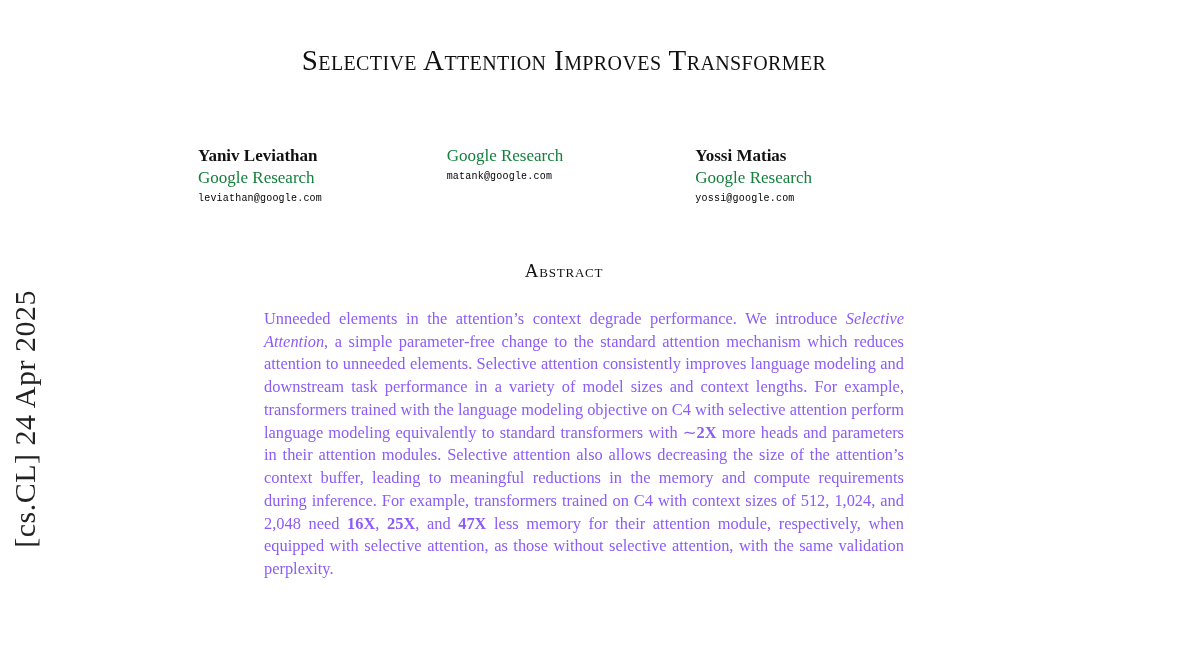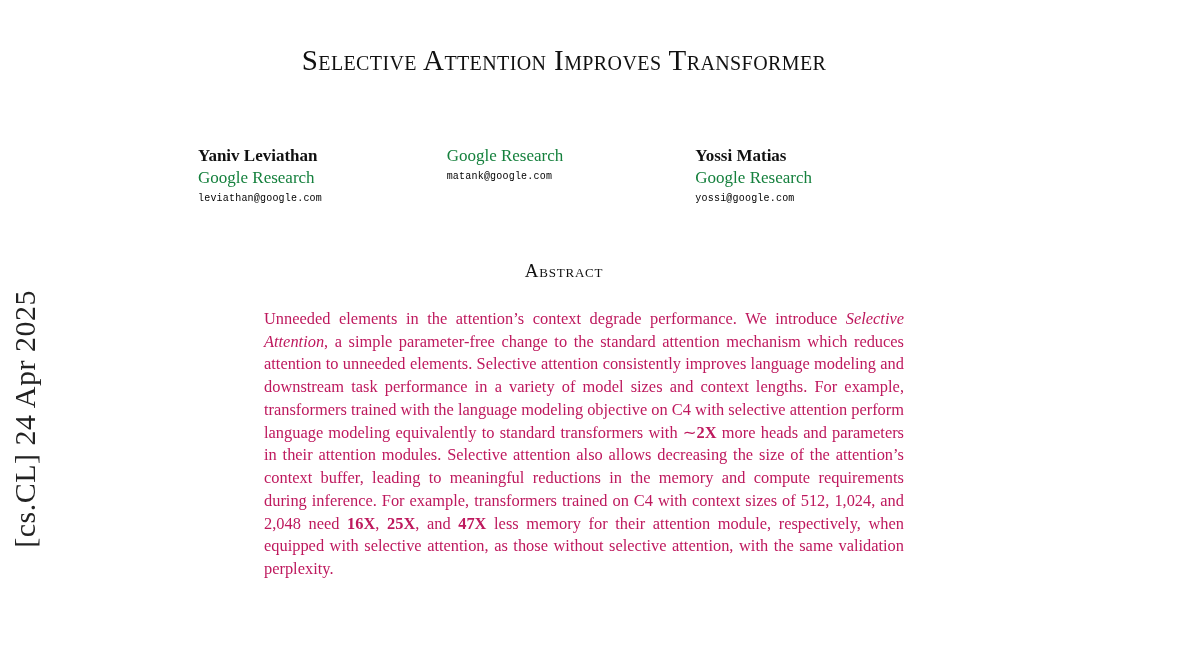--- a/index.html
+++ b/index.html
@@ -89,21 +89,21 @@
     margin: 56px 0 0 0;
     color: #111;
   }
   .abstract-body {
     margin: 26px 0 0 80px;
     width: 640px;
     font-size: 16.4px;
     line-height: 1.385;
     text-align: justify;
     text-justify: inter-word;
-    color: #be185d;
+    color: #8b5cf6;
     hyphens: auto;
   }
   .abstract-body i { font-style: italic; }
   .abstract-body b { font-weight: bold; }
 </style>
 </head>
 <body>
 
 <div class="arxiv-stamp">[cs.CL]  24 Apr 2025</div>
 

